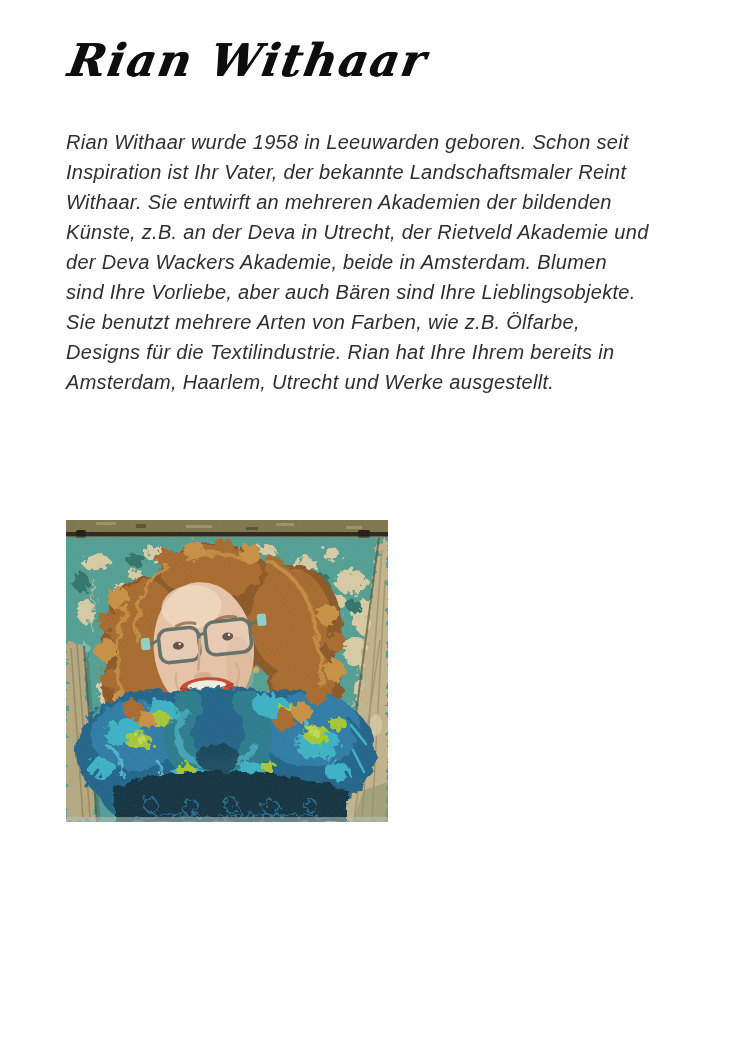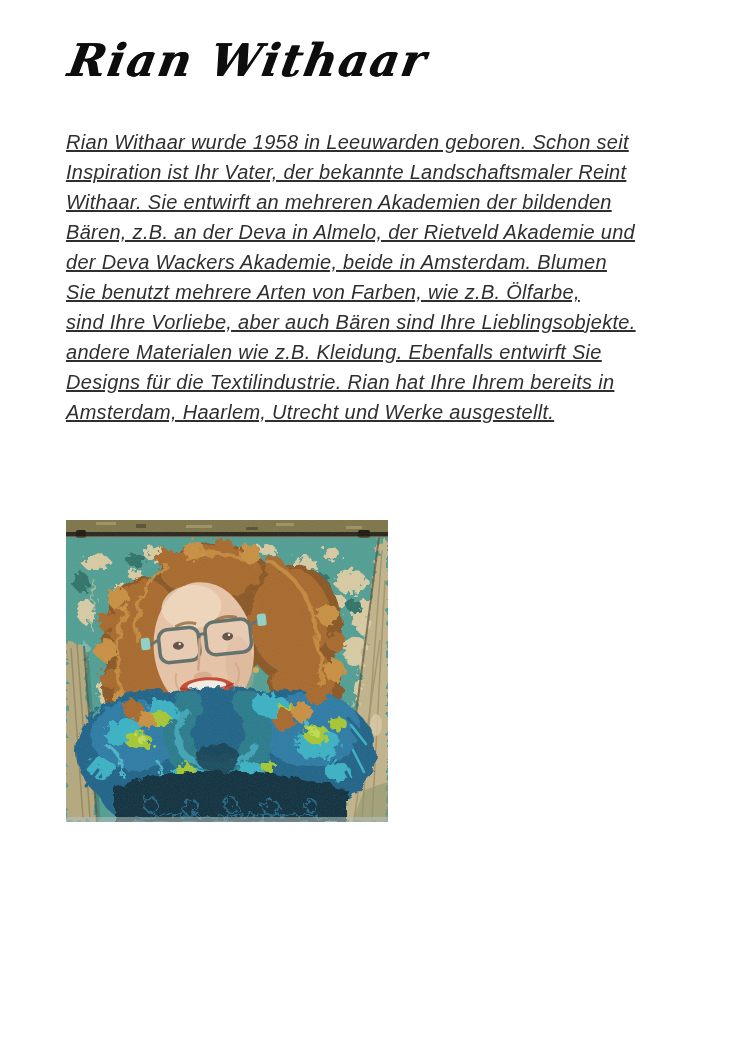--- a/index.html
+++ b/index.html
@@ -13,21 +13,20 @@
     font-style:italic;font-weight:700;font-size:45px;letter-spacing:2px;
     color:var(--title_color,#0d0d0d);
     transform:skewX(-10deg);transform-origin:left bottom;
     text-shadow:0.6px 0 currentColor;
     white-space:nowrap;
   }
   .bio{
     position:absolute;left:66px;top:127px;width:650px;
     font-style:italic;font-size:20px;line-height:30px;letter-spacing:0.3px;
     color:var(--text_color,#2f2f2f);
-    text-decoration:underline;
   }
   .bio .bio-line{white-space:pre;height:30px;}
   .photo{
     position:absolute;left:66px;top:520px;width:322px;height:302px;margin:0;padding:0;
   }
   .photo svg{display:block;}
 
   
   .ph-wall{fill:var(--wall_teal,#4f9e93)}
   .ph-cream{fill:var(--wall_cream,#d9cca4)}
@@ -64,25 +63,24 @@
 <body>
 
 <div class="page">
 
   <h1 class="title">Rian Withaar</h1>
 
   <div class="bio">
       <div class="bio-line">Rian Withaar wurde 1958 in Leeuwarden geboren. Schon seit</div>
       <div class="bio-line">Inspiration ist Ihr Vater, der bekannte Landschaftsmaler Reint</div>
       <div class="bio-line">Withaar. Sie entwirft an mehreren Akademien der bildenden</div>
-      <div class="bio-line">Bären, z.B. an der Deva in Almelo, der Rietveld Akademie und</div>
+      <div class="bio-line">Künste, z.B. an der Deva in Utrecht, der Rietveld Akademie und</div>
       <div class="bio-line">der Deva Wackers Akademie, beide in Amsterdam. Blumen</div>
+      <div class="bio-line">sind Ihre Vorliebe, aber auch Bären sind Ihre Lieblingsobjekte.</div>
       <div class="bio-line">Sie benutzt mehrere Arten von Farben, wie z.B. Ölfarbe,</div>
-      <div class="bio-line">sind Ihre Vorliebe, aber auch Bären sind Ihre Lieblingsobjekte.</div>
-      <div class="bio-line">andere Materialen wie z.B. Kleidung. Ebenfalls entwirft Sie</div>
       <div class="bio-line">Designs für die Textilindustrie. Rian hat Ihre Ihrem bereits in</div>
       <div class="bio-line">Amsterdam, Haarlem, Utrecht und Werke ausgestellt.</div>
     </div>
 
   <figure class="photo">
     <svg width="322" height="302" viewBox="0 0 322 302" xmlns="http://www.w3.org/2000/svg">
       <defs>
         <filter id="rough" x="-15%" y="-15%" width="130%" height="130%">
           <feTurbulence type="fractalNoise" baseFrequency="0.09" numOctaves="3" seed="7" result="n"></feTurbulence>
           <feDisplacementMap in="SourceGraphic" in2="n" scale="10"></feDisplacementMap>

